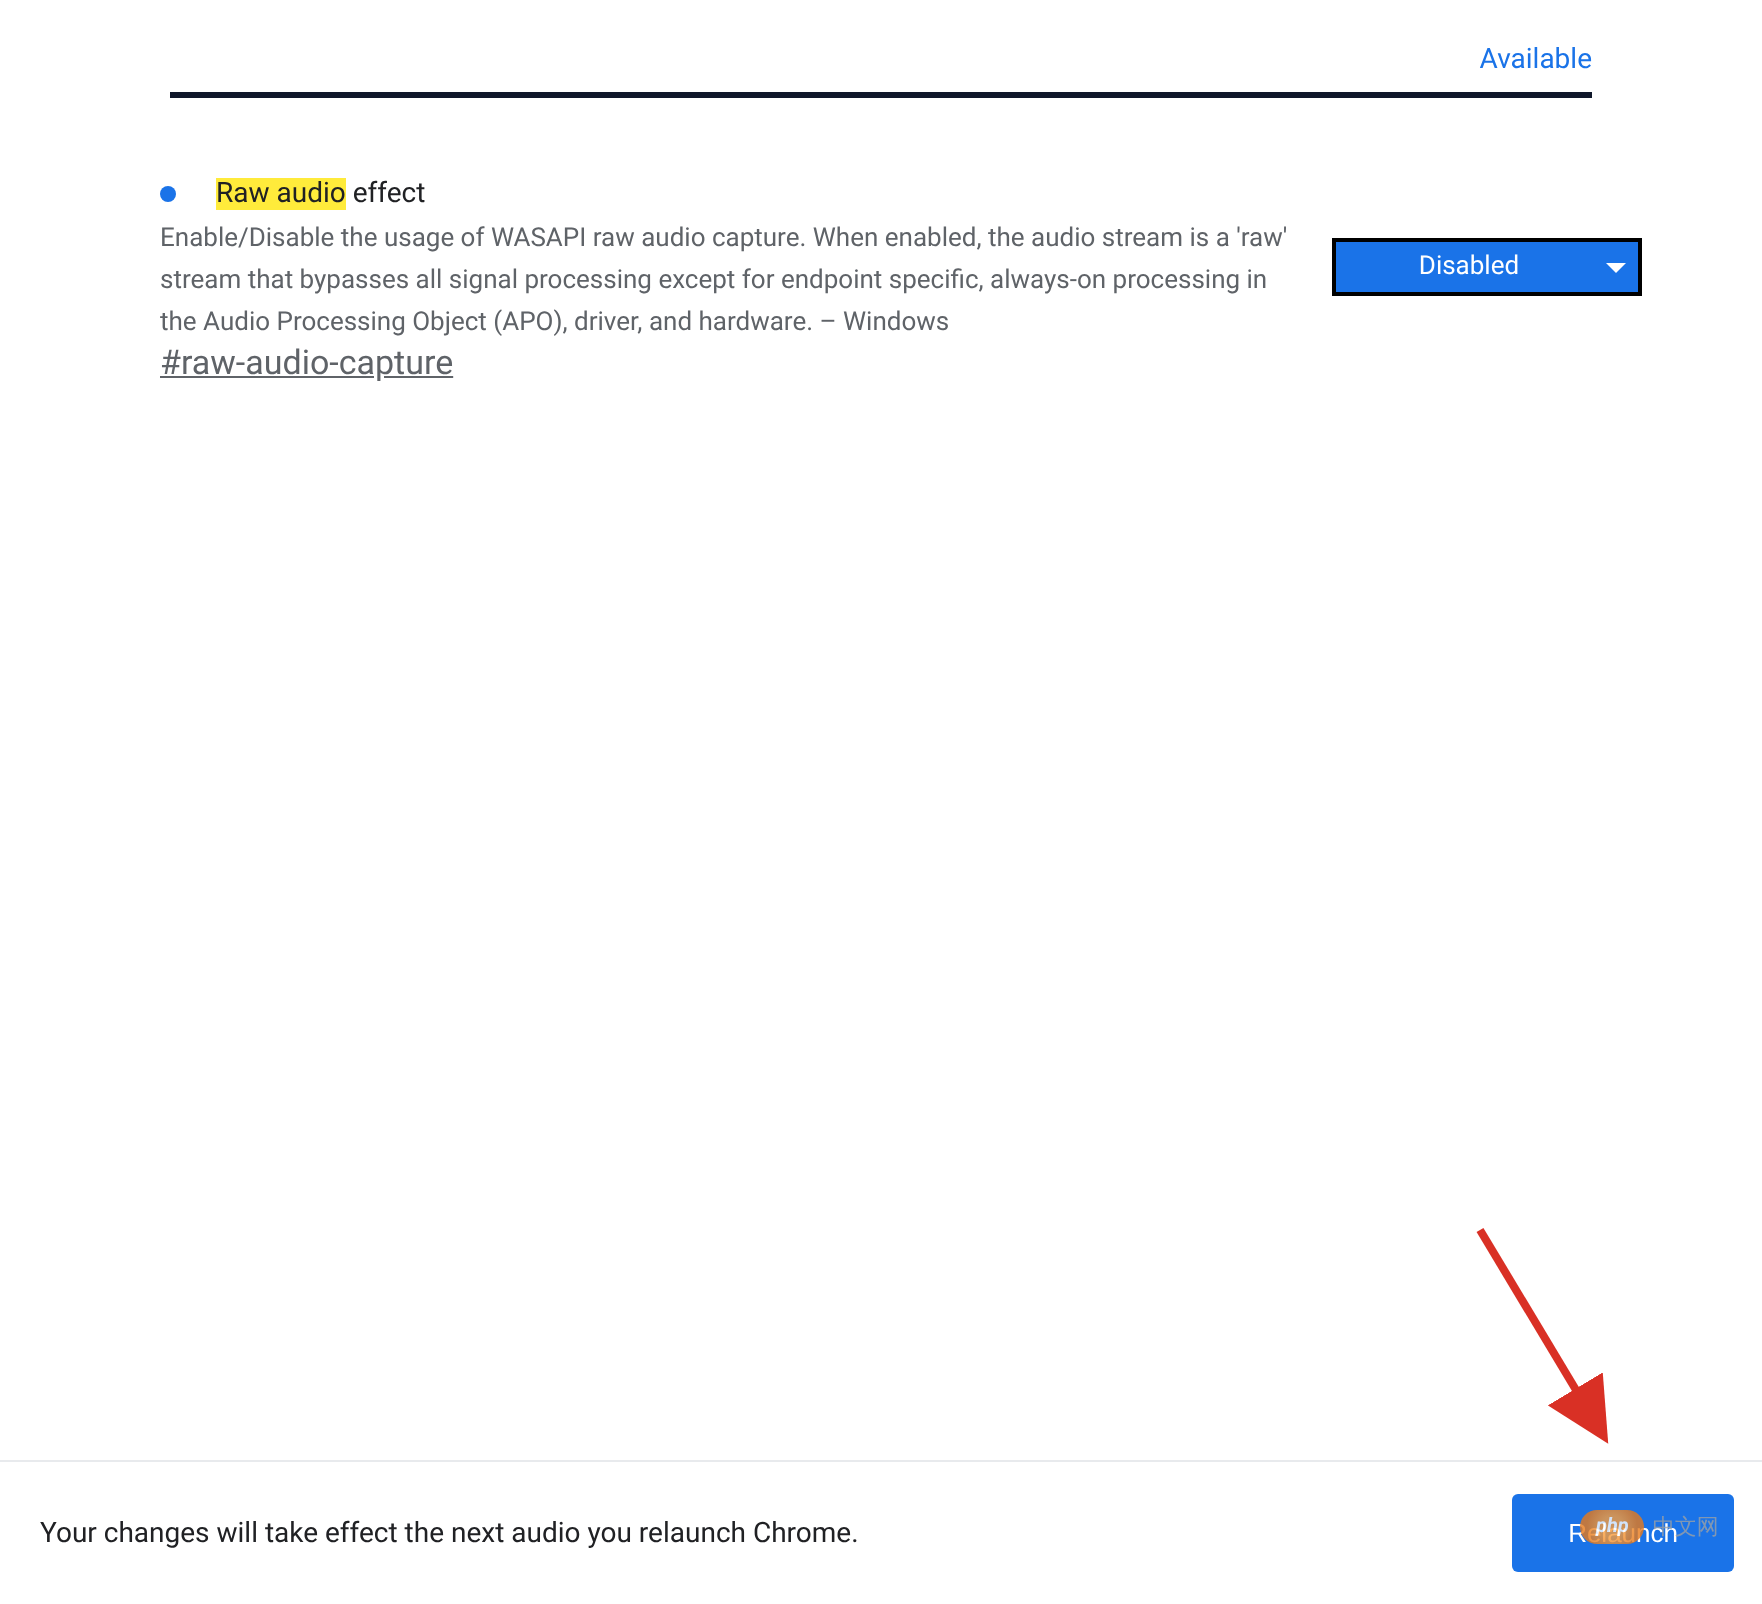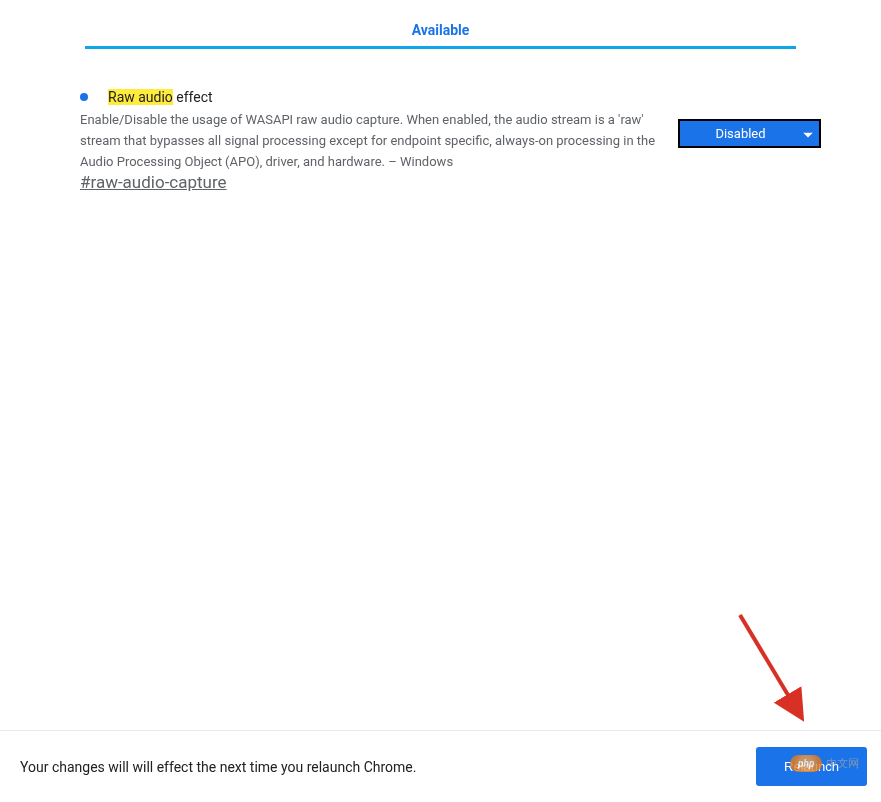--- a/index.html
+++ b/index.html
@@ -25,23 +25,24 @@
       flex: 1;
       text-align: center;
       padding: 10px 0 10px;
       font-size: 14px;
       cursor: pointer;
       border-bottom: 1px solid #bdc1c6;
       color: #202124;
     }
     .tab.active {
       color: #1a73e8;
-      border-bottom: 3px solid #0ea5e9;
-      font-weight: 700;
+      border-bottom: 3px solid #0f172a;
+      font-weight: 400;
       padding-bottom: 8px;
+      text-align: right;
     }
     .content {
       padding: 40px 60px 0 80px;
     }
     .flag-item {
       display: flex;
       gap: 20px;
       align-items: flex-start;
     }
     .flag-text {
@@ -84,21 +85,21 @@
       flex-shrink: 0;
       padding-top: 30px;
     }
     .flag-select {
       background: #1a73e8;
       color: #fff;
       border: 2px solid #000;
       padding: 5px 28px 5px 10px;
       font-size: 13px;
       font-family: inherit;
-      width: 143px;
+      width: 155px;
       text-align: center;
       text-align-last: center;
       appearance: none;
       cursor: pointer;
       position: relative;
     }
     .select-container {
       position: relative;
       display: inline-block;
     }
@@ -200,20 +201,20 @@
 <svg class="arrow-svg" width="100" height="120">
   <defs>
     <marker id="arrowhead" markerWidth="8" markerHeight="8" refX="6" refY="4" orient="auto">
       <polygon points="0 0, 8 4, 0 8" fill="#d93025"></polygon>
     </marker>
   </defs>
   <line x1="10" y1="5" x2="70" y2="105" stroke="#d93025" stroke-width="4" marker-end="url(#arrowhead)"></line>
 </svg>
 
 <div class="footer">
-  <div class="footer-text">Your changes will will effect the next time you relaunch Chrome.</div>
+  <div class="footer-text">Your changes will take effect the next audio you relaunch Chrome.</div>
   <button class="relaunch-btn">Relaunch</button>
 </div>
 
 <div class="watermark">
   <span class="php-badge">php</span>
   <span>中文网</span>
 </div>
 
 </body></html>

